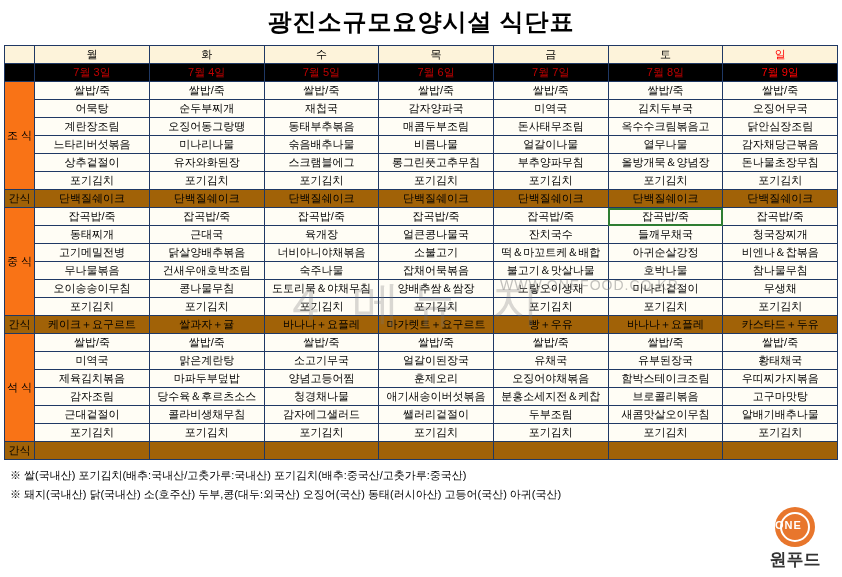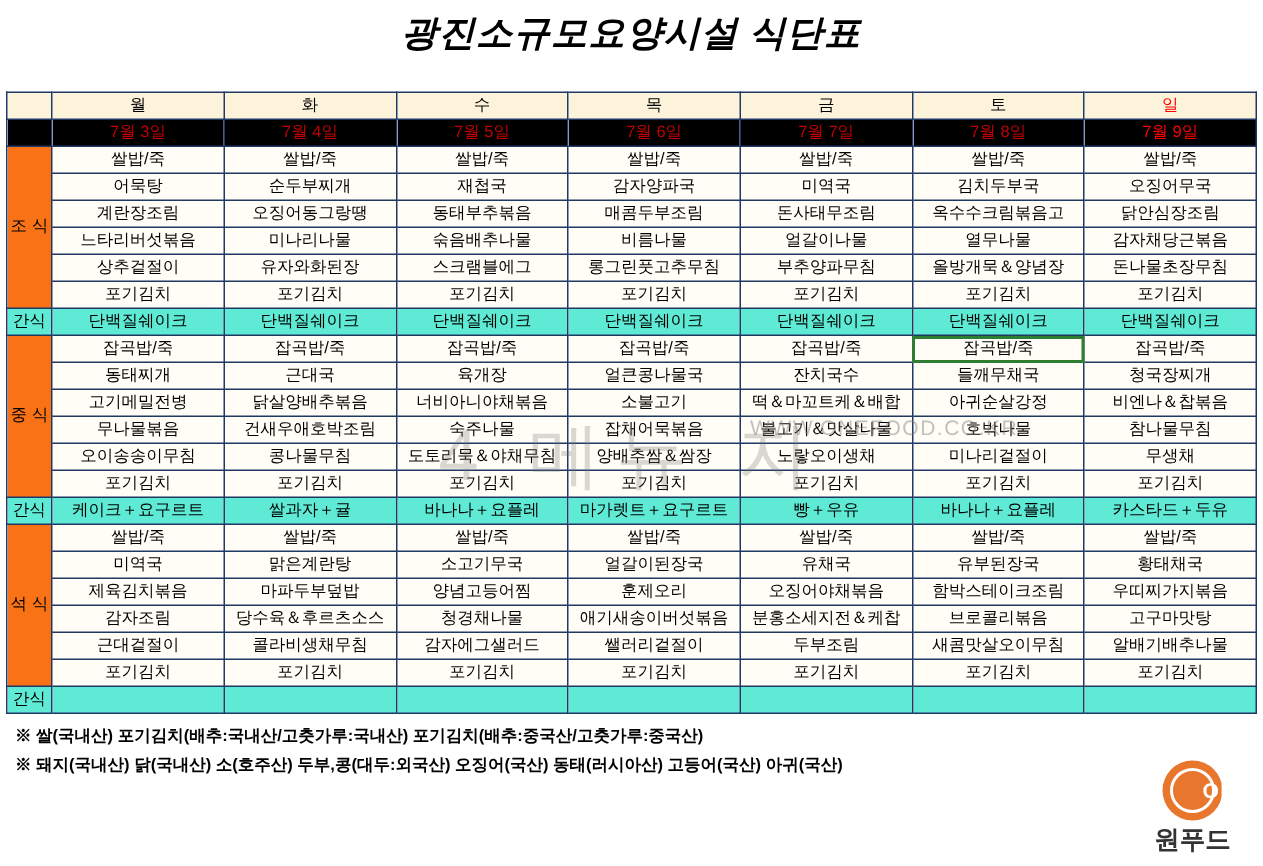--- a/index.html
+++ b/index.html
@@ -9,23 +9,22 @@
     font-family:"Liberation Sans", sans-serif;
     color:#000;
     overflow:hidden;
   }
   .page{position:relative;width:842px;height:577px;box-sizing:border-box;padding:0 4px;}
   .title{
     text-align:center;
     font-size:24px;
     font-weight:bold;
     letter-spacing:1px;
-    padding:6px 0 23px 0;
+    padding:6px 0 7px 0;
     font-family:"Liberation Serif", serif;
-    font-style:italic;
   }
   table.menu{
     border-collapse:collapse;
     width:834px;
     table-layout:fixed;
     margin:0 auto;
   }
   table.menu td, table.menu th{
     border:1px solid #1f3864;
     font-size:11px;
@@ -57,21 +56,21 @@
     font-weight:bold;
     font-size:12px;
     width:30px;
   }
   .snack-label{
     background:#fdf3da;
     font-weight:bold;
     font-size:11px;
   }
   .meal-cell{background:#fffdf5;}
-  .snack-row td{background:#5eead4;height:18px;margin-left:27px;}
+  .snack-row td{background:#a16207;height:18px;margin-left:27px;}
   .highlight{
     outline:2px solid #2e7d32;
     outline-offset:-2px;
   }
   .watermark{
     position:absolute;
     left:50%;
     top:272px;
     transform:translateX(-50%);
     font-size:48px;
@@ -88,21 +87,20 @@
     font-size:14px;
     color:rgba(120,120,120,0.45);
     letter-spacing:1px;
     pointer-events:none;
     white-space:nowrap;
   }
   .footnotes{
     margin:6px 0 0 6px;
     font-size:11px;
     line-height:19px;
-    font-weight:bold;
   }
   .logo{
     position:absolute;
     right:14px;
     bottom:6px;
     width:66px;
     text-align:center;
   }
   .logo-circle{
     width:40px;height:40px;border-radius:50%;
@@ -110,22 +108,22 @@
     margin:0 auto;
     position:relative;
     color:#fff;
   }
   .logo-circle .ring{
     position:absolute;left:5px;top:5px;width:30px;height:30px;
     border:2px solid #fff;border-radius:50%;
     box-sizing:border-box;
   }
   .logo-circle .txt{
-    position:absolute;left:0;top:12px;width:60px;text-align:right;
-    font-size:14px;font-weight:bold;letter-spacing:1px;
+    position:absolute;left:0;top:12px;width:60px;text-align:left;
+    font-size:11px;font-weight:bold;letter-spacing:1px;
   }
   .logo-text{
     font-size:17px;font-weight:bold;margin-top:1px;color:#333;
   }
 </style>
 </head>
 <body>
 
 <div class="page">
 

